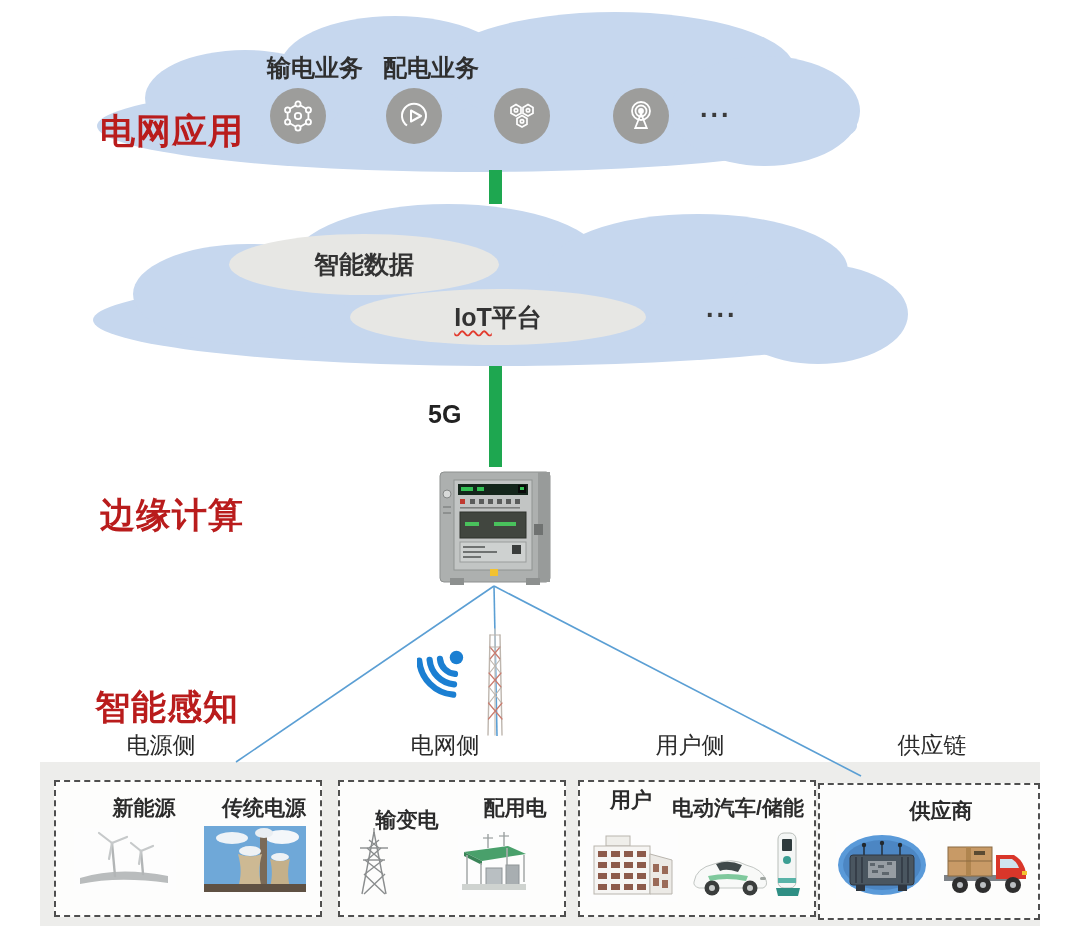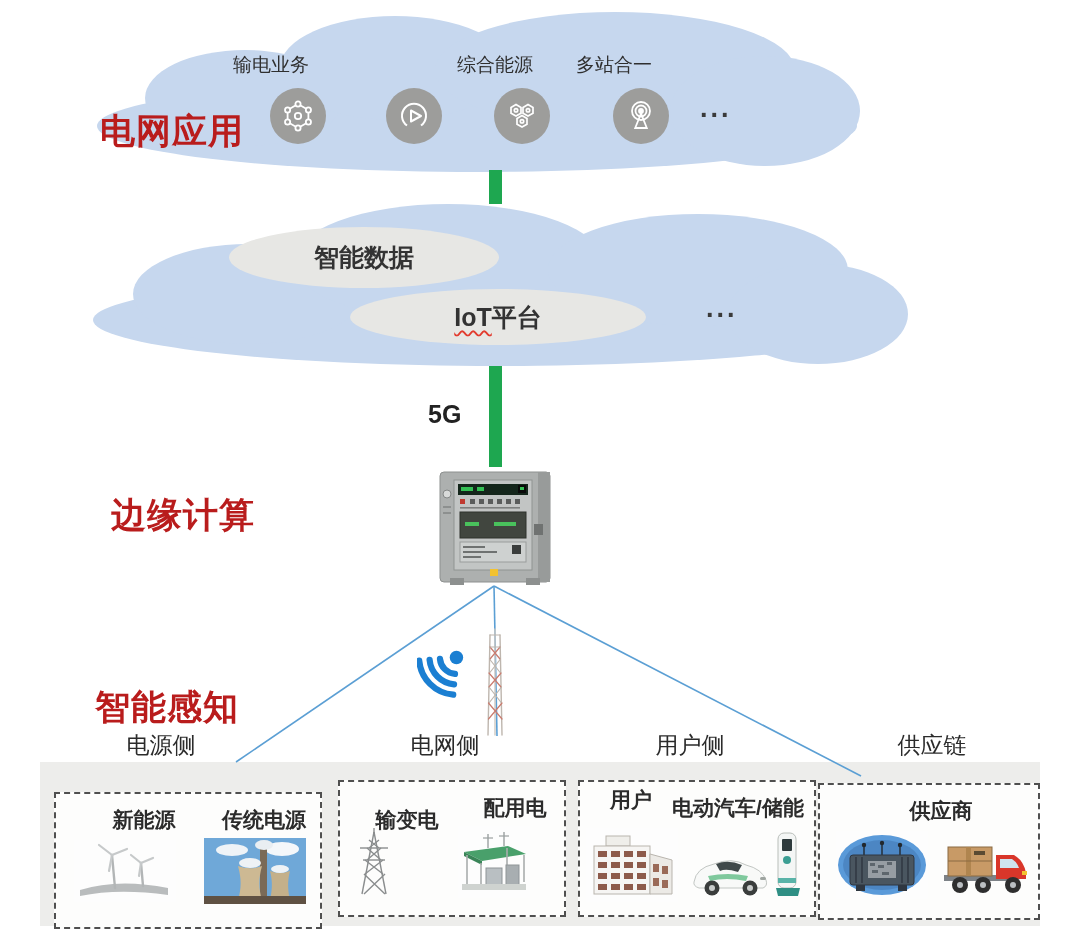--- a/index.html
+++ b/index.html
@@ -1,20 +1,20 @@
 <!DOCTYPE html>
 <html><head>
 <meta charset="utf-8">
 <style>
   html,body{margin:0;padding:0;background:#fff;}
   .stage{position:relative;width:1080px;height:930px;background:#ffffff;overflow:hidden;
          font-family:"Liberation Sans","DejaVu Sans",sans-serif;}
   .abs{position:absolute;}
   .layer-label{font-size:35px;font-weight:700;color:#b91c1c;letter-spacing:1px;white-space:nowrap;}
-  .app-label{font-size:19px;font-weight:400;color:#2f2f2f;text-align:left;width:130px;white-space:nowrap;}
+  .app-label{font-size:24px;font-weight:700;color:#2f2f2f;text-align:right;width:130px;white-space:nowrap;}
   .icon-circle{width:56px;height:56px;border-radius:50%;background:#9d9d9b;
                display:flex;align-items:center;justify-content:center;}
   .dots{font-size:27px;font-weight:700;color:#3a3a3a;letter-spacing:3px;line-height:1;}
   .bubble{position:absolute;background:#e7e7e4;border-radius:50%;display:flex;align-items:center;
           justify-content:center;font-size:25px;font-weight:600;color:#333;white-space:nowrap;}
   .wavy{text-decoration:underline;text-decoration-style:wavy;text-decoration-color:#e23b2e;
         text-decoration-thickness:2px;text-underline-offset:4px;}
   .green-bar{position:absolute;background:#1ea750;}
   .g5{font-size:25px;font-weight:700;color:#222;}
   .side-label{position:absolute;font-size:23px;font-weight:400;color:#2b2b2b;white-space:nowrap;transform:translateX(-50%);}
@@ -36,22 +36,21 @@
       <ellipse cx="150" cy="92" rx="100" ry="48"></ellipse>
       <ellipse cx="300" cy="62" rx="115" ry="52"></ellipse>
       <ellipse cx="520" cy="64" rx="180" ry="58"></ellipse>
       <ellipse cx="670" cy="105" rx="95" ry="55"></ellipse>
     </g>
   </svg>
 
   <div class="abs layer-label" style="left:100px;top:108px;">电网应用</div>
 
   <div class="abs app-label" style="left:233px;top:52px;">输电业务</div>
-  <div class="abs app-label" style="left:457px;top:52px;">综合能源</div>
-  <div class="abs app-label" style="left:576px;top:52px;">多站合一</div>
+  <div class="abs app-label" style="left:349px;top:52px;">配电业务</div>
 
   <div class="abs icon-circle" style="left:270px;top:88px;">
     <svg width="34" height="34" viewBox="0 0 34 34" fill="none" stroke="#fff" stroke-width="1.8">
       <path d="M17 5 L27.4 11 L27.4 23 L17 29 L6.6 23 L6.6 11 Z"></path>
       <circle cx="17" cy="5" r="2.6" fill="#9d9d9b"></circle>
         <circle cx="27.4" cy="11" r="2.6" fill="#9d9d9b"></circle>
       <circle cx="27.4" cy="23" r="2.6" fill="#9d9d9b"></circle>
         <circle cx="17" cy="29" r="2.6" fill="#9d9d9b"></circle>
       <circle cx="6.6" cy="23" r="2.6" fill="#9d9d9b"></circle>
         <circle cx="6.6" cy="11" r="2.6" fill="#9d9d9b"></circle>
@@ -90,21 +89,21 @@
   <svg class="abs" style="left:88px;top:196px;" width="820" height="172" viewBox="0 0 820 172">
     <g fill="#c6d7ee">
       <ellipse cx="410" cy="124" rx="405" ry="46"></ellipse>
       <ellipse cx="160" cy="98" rx="115" ry="50"></ellipse>
       <ellipse cx="360" cy="66" rx="155" ry="58"></ellipse>
       <ellipse cx="610" cy="74" rx="150" ry="56"></ellipse>
       <ellipse cx="730" cy="118" rx="90" ry="50"></ellipse>
     </g>
   </svg>
 
-  <div class="bubble" style="left:229px;top:227px;width:270px;height:61px;">智能数据</div>
+  <div class="bubble" style="left:229px;top:234px;width:270px;height:61px;">智能数据</div>
   <div class="bubble" style="left:350px;top:289px;width:296px;height:56px;">
     <span class="wavy">IoT</span>
       <span>平台</span>
   </div>
   <div class="abs dots" style="left:706px;top:295px;">...</div>
 
 
   <div class="green-bar" style="left:489px;top:366px;width:13px;height:101px;"></div>
   <div class="abs g5" style="left:428px;top:400px;">5G</div>
 
@@ -143,21 +142,21 @@
     <rect x="60" y="56" width="22" height="4" fill="#49c25c"></rect>
     <rect x="26" y="76" width="66" height="20" fill="#ced1d0" stroke="#9a9d9c"></rect>
     <rect x="29" y="80" width="22" height="2" fill="#6f7271"></rect>
     <rect x="29" y="85" width="34" height="2" fill="#6f7271"></rect>
     <rect x="29" y="90" width="18" height="2" fill="#6f7271"></rect>
     <rect x="78" y="79" width="9" height="9" fill="#3a3d3c"></rect>
     <rect x="56" y="103" width="8" height="7" fill="#f2c230"></rect>
     <rect x="100" y="58" width="9" height="11" fill="#6f7271"></rect>
   </svg>
 
-  <div class="abs layer-label" style="left:100px;top:492px;margin-left:11px;">边缘计算</div>
+  <div class="abs layer-label" style="left:100px;top:492px;">边缘计算</div>
 
   <svg class="abs" style="left:417px;top:645px;z-index:2;" width="54" height="56" viewBox="0 0 52 54">
     <g stroke="#1b7fd2" stroke-width="6" stroke-linecap="round" fill="none">
       <path d="M36.6 27.9 A16 16 0 0 1 22.1 13.4"></path>
       <path d="M35.7 37.9 A26 26 0 0 1 12.1 14.3"></path>
       <path d="M34.9 47.9 A36 36 0 0 1 2.1 15.1"></path>
     </g>
     <circle cx="38" cy="12" r="6.5" fill="#1b7fd2"></circle>
   </svg>
 
@@ -178,21 +177,21 @@
 
   <div class="abs layer-label" style="left:95px;top:684px;">智能感知</div>
 
   <div class="side-label" style="left:161px;top:730px;">电源侧</div>
   <div class="side-label" style="left:445px;top:730px;">电网侧</div>
   <div class="side-label" style="left:690px;top:730px;">用户侧</div>
   <div class="side-label" style="left:932px;top:730px;text-align:center;">供应链</div>
 
   <div class="panel" style="left:40px;top:762px;width:1000px;height:164px;"></div>
 
-  <div class="dbox" style="left:54px;top:780px;width:264px;height:133px;margin-top:12px;">
+  <div class="dbox" style="left:54px;top:780px;width:264px;height:133px;">
     <div class="box-label" style="left:88px;top:12px;">新能源</div>
     <div class="box-label" style="left:208px;top:12px;">传统电源</div>
     <div class="small-dots" style="left:84px;top:50px;">...</div>
     <svg class="photo" style="left:18px;top:46px;" width="102" height="62" viewBox="0 0 102 62">
       <rect width="102" height="62" fill="#fdfdfd"></rect>
       <path d="M6 50 Q44 38 94 48 L94 55 Q44 48 6 56 Z" fill="#b9bcbd"></path>
       <g stroke="#b2b5b6" stroke-width="2.4" stroke-linecap="round">
         <line x1="38" y1="15" x2="41" y2="48"></line>
           <line x1="67" y1="23" x2="69" y2="46"></line>
       </g>

